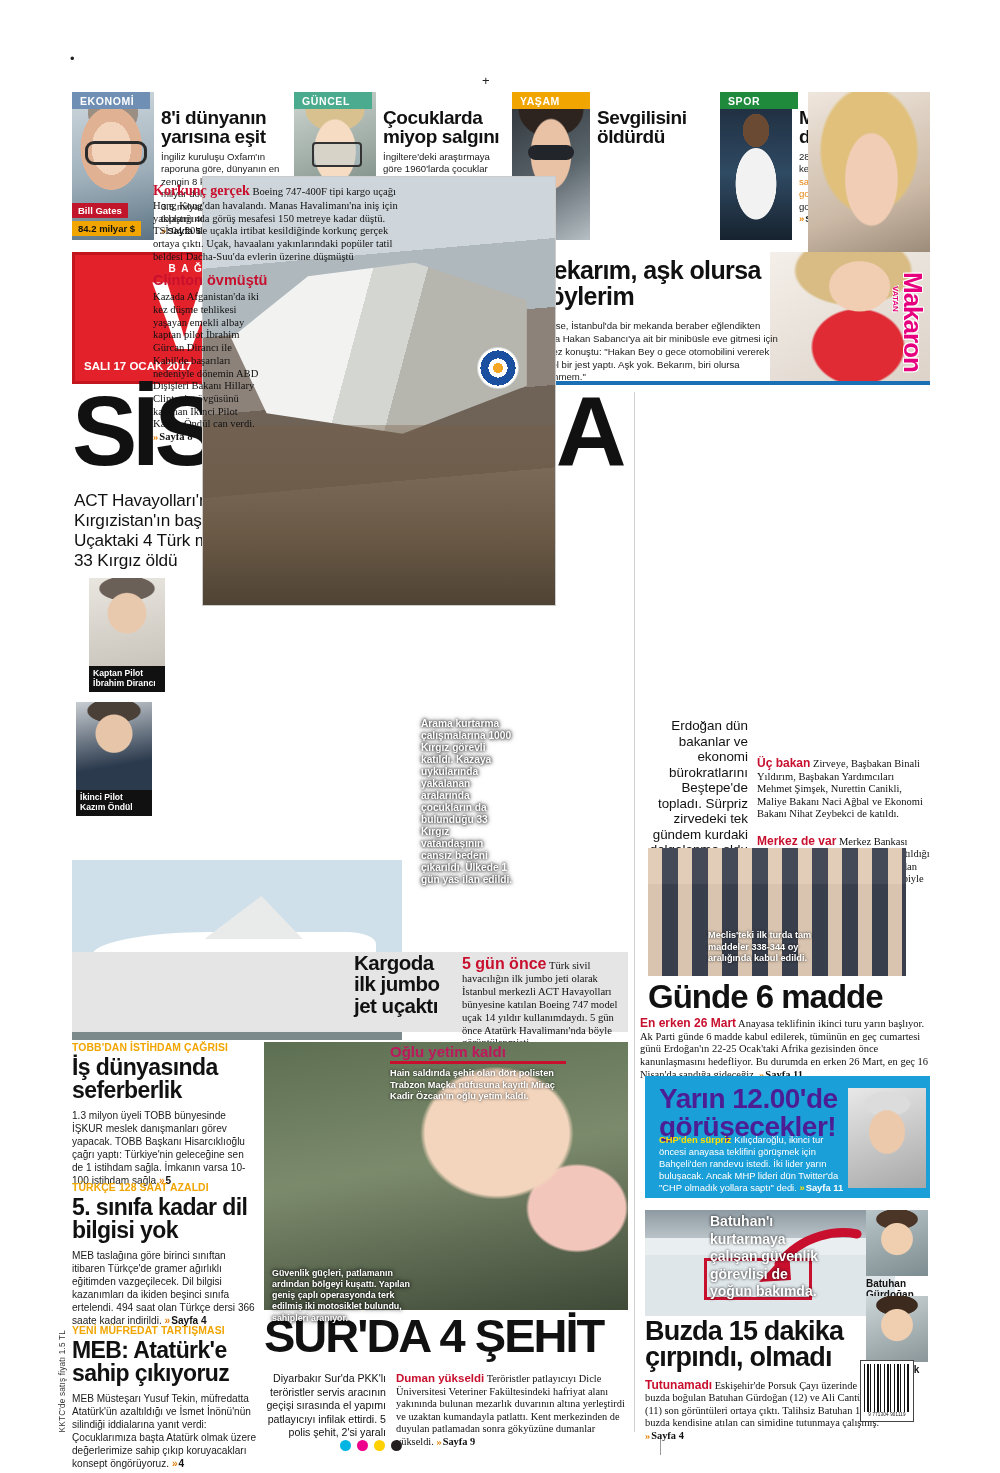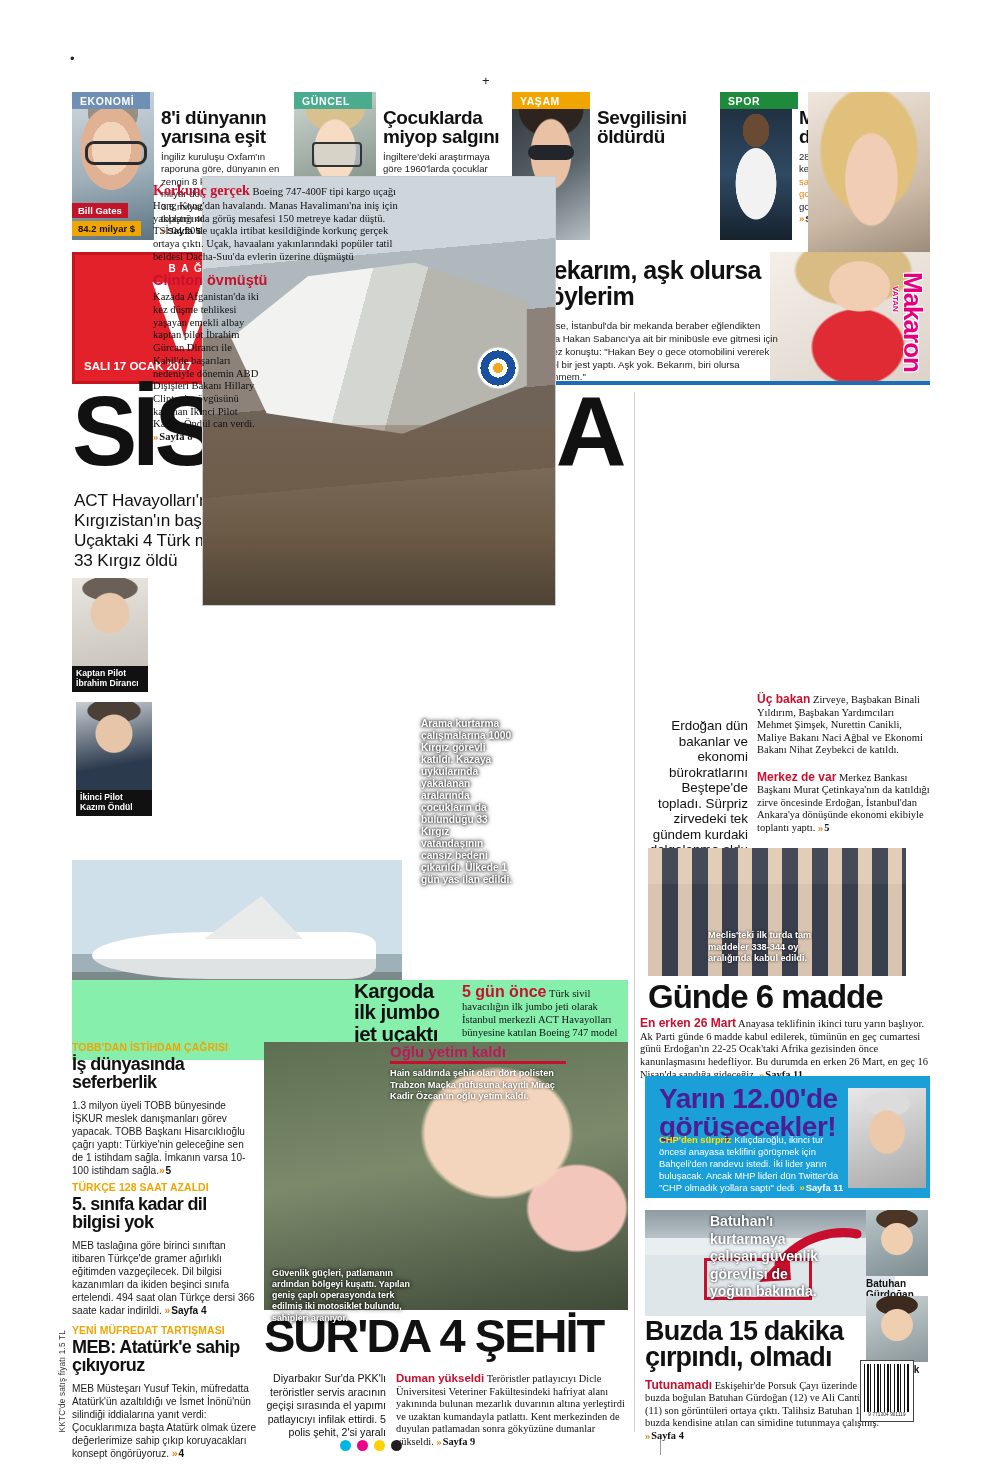--- a/index.html
+++ b/index.html
@@ -117,31 +117,31 @@
 
   .pilot-card { position: absolute; width: 76px; }
   .pilot-photo { width: 76px; height: 88px; overflow: hidden; }
   .pilot-name { background: #111; color: #fff; font-size: 8.6px; font-weight: bold; padding: 3px 4px; line-height: 1.15; }
 
   .cap-red {
     position: absolute; left: 421px; top: 718px; width: 92px;
     color: #fff; font-size: 10.2px; font-weight: bold; line-height: 1.18; z-index: 5;
     text-shadow: 0 0 3px rgba(0,0,0,.95), 0 0 5px rgba(0,0,0,.8);
   }
-  .kargoda-box { position: absolute; left: 72px; top: 980px; width: 556px; height: 80px; background: #86efac; }
+  .kargoda-box { position: absolute; left: 72px; top: 952px; width: 556px; height: 80px; background: #e5e5e5; }
   .kargoda-h { position: absolute; left: 282px; top: 0; width: 100px; font-size: 20.5px; font-weight: bold; line-height: 1.04; letter-spacing: -.5px; color: #111; }
   .kargoda-p { position: absolute; left: 390px; top: 2px; width: 170px; font-family: "Liberation Serif", serif; font-size: 10.6px; line-height: 1.21; color: #111; }
   .kargoda-p b.red { color: #c8102e; font-family: "Liberation Sans", sans-serif; font-size: 16px; }
 
   .jet-photo { position: absolute; left: 72px; top: 860px; width: 330px; height: 180px; overflow: hidden; }
 
   
   .bl-col { position: absolute; left: 72px; top: 1042px; width: 184px; }
   .overline { font-size: 10.4px; font-weight: bold; color: #f0a500; letter-spacing: .1px; margin-bottom: 3px; }
-  .bl-head { font-size: 18px; font-weight: bold; line-height: .99; letter-spacing: -.6px; color: #111; }
+  .bl-head { font-size: 23px; font-weight: bold; line-height: .99; letter-spacing: -.6px; color: #111; }
   .bl-text { font-size: 10.1px; line-height: 1.3; color: #1a1a1a; margin-top: 7px; }
   .vert-note {
     position: absolute; left: 58px; top: 1330px; font-size: 8.2px; color: #333;
     writing-mode: vertical-rl; transform: rotate(180deg); letter-spacing: .2px;
   }
 
   
   .sur-photo { position: absolute; left: 264px; top: 1042px; width: 364px; height: 268px; overflow: hidden; }
   .ogl-box { position: absolute; left: 390px; top: 1044px; width: 176px; z-index: 6; }
   .ogl-h { font-size: 15px; font-weight: bold; color: #be185d; line-height: 1; }
@@ -166,21 +166,21 @@
   .bestepe-head {
     position: absolute; left: 8px; top: 8px; width: 250px; z-index: 4;
     color: #fff; font-size: 37px; font-weight: bold; line-height: .88; letter-spacing: -1.2px;
   }
   .erdo-cap {
     position: absolute; left: 148px; bottom: 22px; width: 140px; z-index: 4;
     color: #fff; font-size: 9.2px; font-weight: bold; line-height: 1.26;
     text-shadow: 0 0 3px rgba(0,0,0,.9);
   }
   .r-intro { position: absolute; left: 640px; top: 718px; width: 108px; font-size: 13.4px; line-height: 1.16; text-align: right; color: #111; }
-  .r-body { position: absolute; left: 757px; top: 692px; width: 173px; font-family: "Liberation Serif", serif; font-size: 10.5px; line-height: 1.2; color: #111; }
+  .r-body { position: absolute; left: 757px; top: 756px; width: 173px; font-family: "Liberation Serif", serif; font-size: 10.5px; line-height: 1.2; color: #111; }
   .r-body b.red { color: #c8102e; font-family: "Liberation Sans", sans-serif; font-size: 12px; }
   .meclis-photo { position: absolute; left: 648px; top: 848px; width: 258px; height: 128px; overflow: hidden; }
   .meclis-cap {
     position: absolute; left: 708px; top: 930px; width: 120px; z-index: 5;
     color: #fff; font-size: 9.2px; font-weight: bold; line-height: 1.25;
     text-shadow: 0 0 3px rgba(0,0,0,.95);
   }
   .gunde-head { position: absolute; left: 648px; top: 978px; width: 290px; font-size: 33px; font-weight: bold; letter-spacing: -1px; color: #111; }
   .gunde-p { position: absolute; left: 640px; top: 1016px; width: 290px; font-family: "Liberation Serif", serif; font-size: 10.5px; line-height: 1.21; color: #111; }
   .gunde-p b.red { color: #c8102e; font-family: "Liberation Sans", sans-serif; font-size: 12px; }
@@ -380,21 +380,21 @@
     <div class="siste-facia">SİSTE FACİA</div>
     <div class="lead">ACT Havayolları'na ait Türk kargo uçağı siste Kırgızistan'ın başkenti Bişkek'te yerleşim birimine düştü. Uçaktaki 4 Türk mürettebat ile yıkılan 15 evde yaşayan 33 Kırgız öldü</div>
   </div>
 
   <div class="crash-photo">
     <div class="ph img-crash"></div>
   </div>
 
   <div class="cap-red">Arama kurtarma çalışmalarına 1000 Kırgız görevli katıldı. Kazaya uykularında yakalanan aralarında çocukların da bulunduğu 33 Kırgız vatandaşının cansız bedeni çıkarıldı. Ülkede 1 gün yas ilan edildi.</div>
 
-  <div class="pilot-card" style="left:72px; top:578px;border-radius:9px;">
+  <div class="pilot-card" style="left:89px; top:578px;border-radius:9px;">
     <div class="pilot-photo">
         <div class="ph img-pilot1" style="position:relative;height:100%"></div>
       </div>
     <div class="pilot-name" style="white-space:pre-line">Kaptan Pilot
 İbrahim Dirancı</div>
   </div>
   <div class="pilot-card" style="left:76px; top:702px;">
     <div class="pilot-photo">
         <div class="ph img-pilot2" style="position:relative;height:100%"></div>
       </div>

